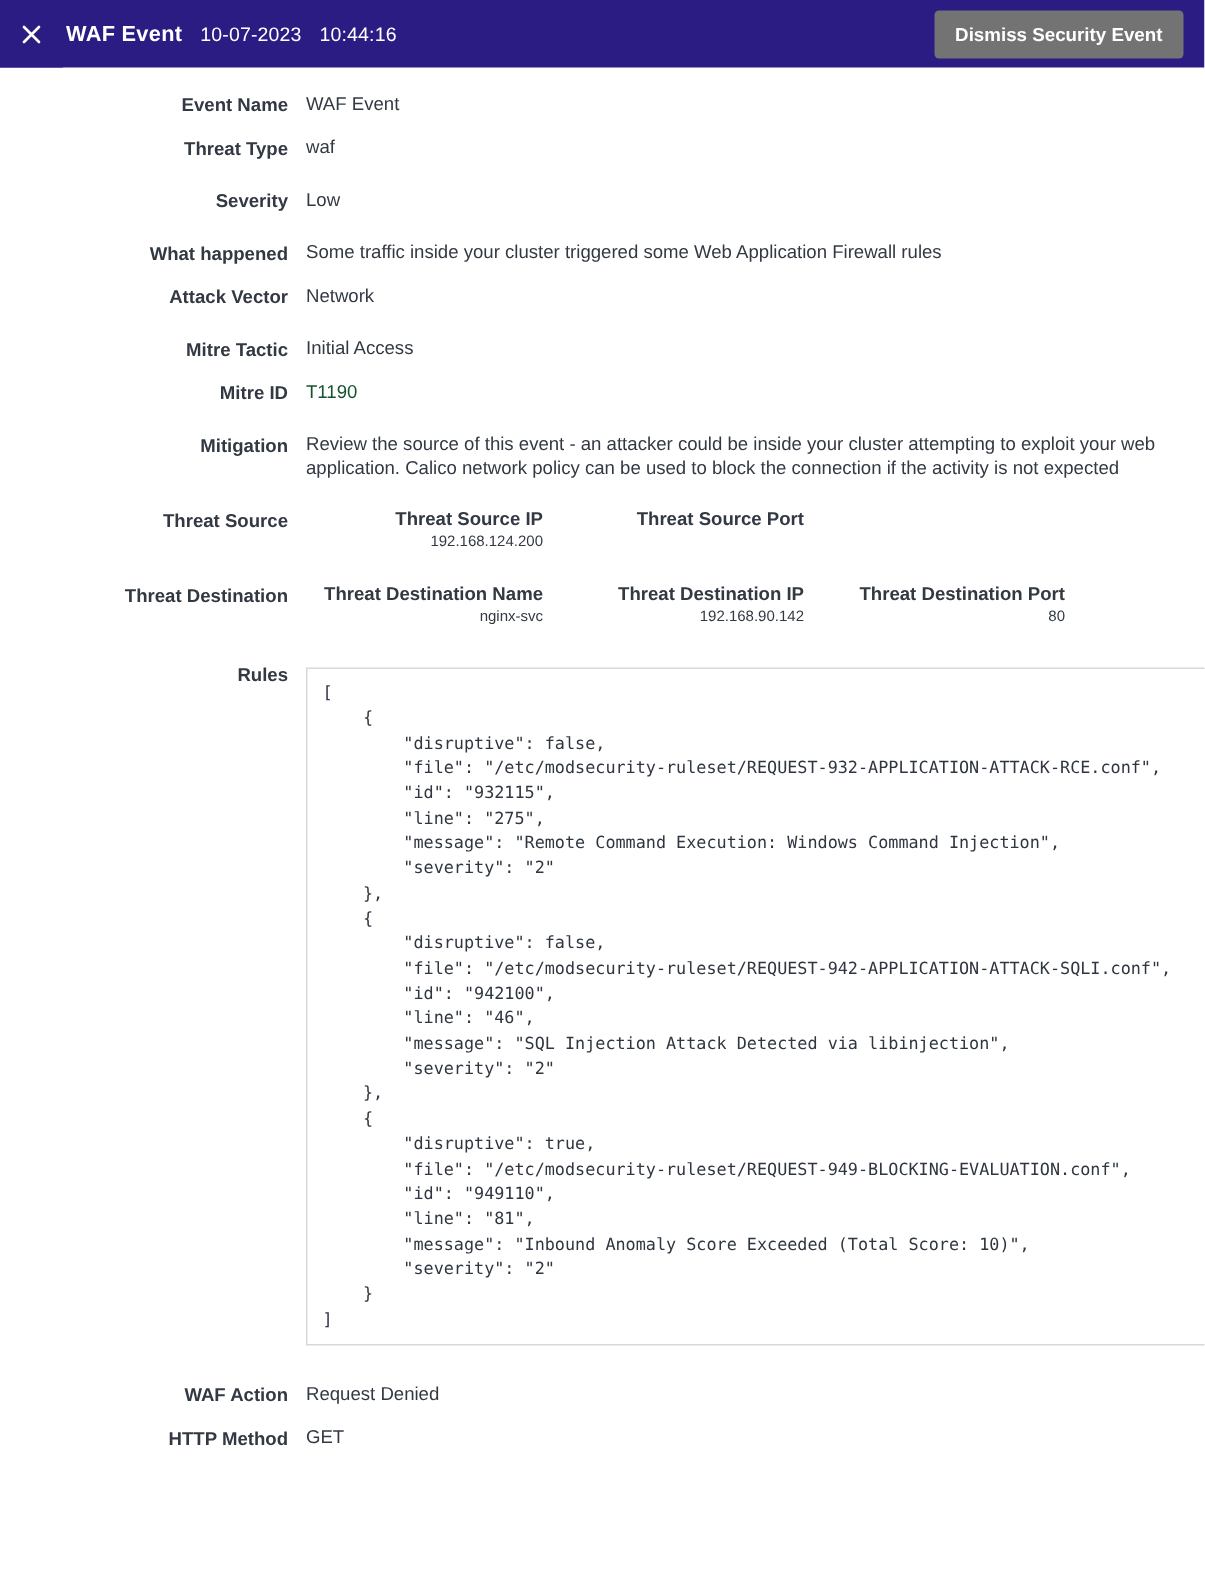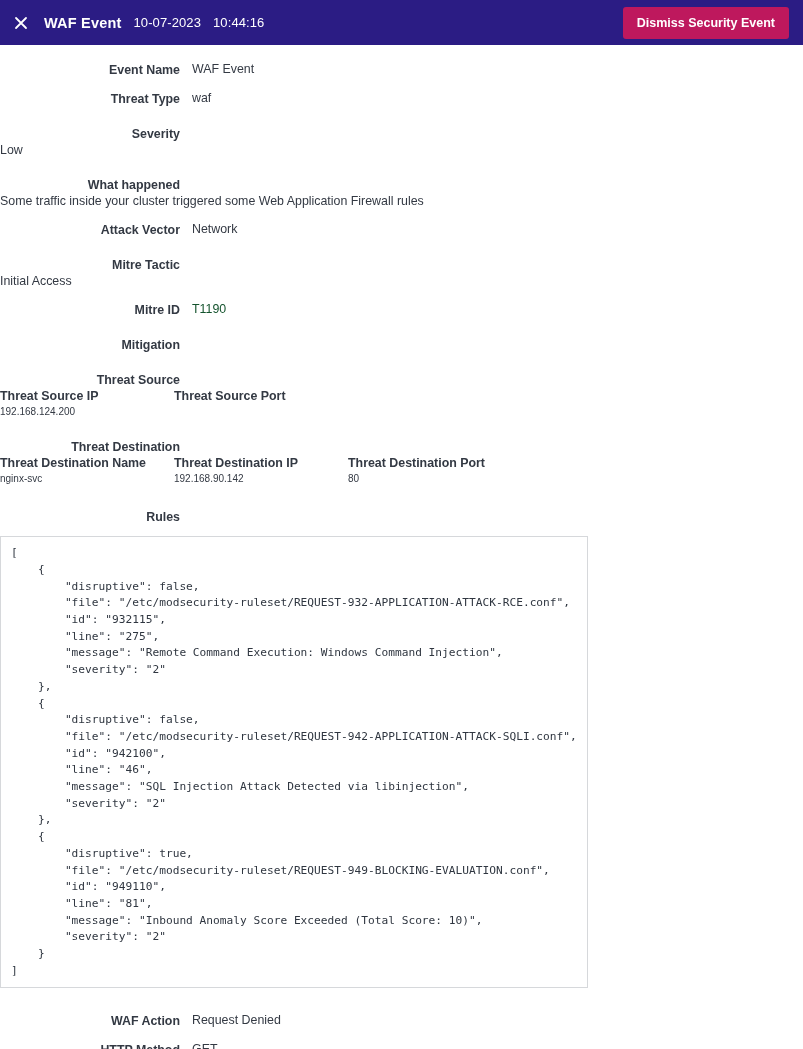--- a/index.html
+++ b/index.html
@@ -34,37 +34,38 @@
     margin-left: 2px;
   }
   .header-date {
     font-size: 13px;
     font-weight: normal;
     margin-left: 12px;
     letter-spacing: 0.1px;
   }
   .header-spacer { flex: 1; }
   .dismiss-btn {
-    background: #be185d;
+    background: #737373;
     color: #ffffff;
     border: none;
     border-radius: 3px;
     font-size: 12.5px;
     font-weight: bold;
     padding: 9px 14px;
     cursor: pointer;
     font-family: "Liberation Sans", sans-serif;
   }
   .content {
     padding: 10px 0 0 0;
   }
   .row {
     display: flex;
     align-items: flex-start;
     padding: 6px 0;
+    margin-left: 12px;
   }
   .row-label {
     width: 192px;
     min-width: 192px;
     text-align: right;
     padding-right: 12px;
     font-size: 12.4px;
     font-weight: bold;
     color: #333943;
     line-height: 16px;
@@ -74,25 +75,26 @@
     font-size: 12.4px;
     color: #333943;
     line-height: 16px;
     flex: 1;
     padding-right: 8px;
   }
   .row-value.link {
     color: #14532d;
     cursor: pointer;
   }
-  .row.spaced-top { padding-top: 12px; flex-direction: column; }
+  .row.spaced-top { padding-top: 12px; }
   .multiline { max-width: 600px; }
   .sub-grid {
     display: flex;
     flex: 1;
+    text-align: right;
   }
   .sub-col {
     min-width: 174px;
     padding-right: 16px;
   }
   .sub-col-head {
     font-size: 12.4px;
     font-weight: bold;
     color: #333943;
     line-height: 16px;
@@ -109,21 +111,21 @@
     font-family: "DejaVu Sans Mono", monospace;
     font-size: 11.2px;
     line-height: 16.7px;
     color: #2f3640;
     padding: 8px 10px;
     white-space: pre;
     overflow: hidden;
     flex: 1;
     margin-right: -8px;
   }
-  .rules-row { padding-top: 8px; flex-direction: column; }
+  .rules-row { padding-top: 8px; }
   .rules-row .row-label { padding-top: 8px; }
 </style>
 </head>
 <body>
 
 <div class="header">
   <button class="close-btn" aria-label="close">
     <svg width="16" height="16" viewBox="0 0 16 16" aria-hidden="true">
       <path d="M3 3 L13 13 M13 3 L3 13" stroke="#ffffff" stroke-width="1.8" fill="none" stroke-linecap="round"></path>
     </svg>
@@ -167,20 +169,21 @@
     <div class="row-value">Initial Access</div>
   </div>
 
   <div class="row">
     <div class="row-label">Mitre ID</div>
     <div class="row-value link">T1190</div>
   </div>
 
   <div class="row spaced-top">
     <div class="row-label">Mitigation</div>
+    <div class="row-value multiline">Review the source of this event - an attacker could be inside your cluster attempting to exploit your web application. Calico network policy can be used to block the connection if the activity is not expected</div>
   </div>
 
   <div class="row spaced-top">
     <div class="row-label">Threat Source</div>
     <div class="sub-grid">
       <div class="sub-col">
         <div class="sub-col-head">Threat Source IP</div>
         <div class="sub-col-val">192.168.124.200</div>
       </div>
       <div class="sub-col">

